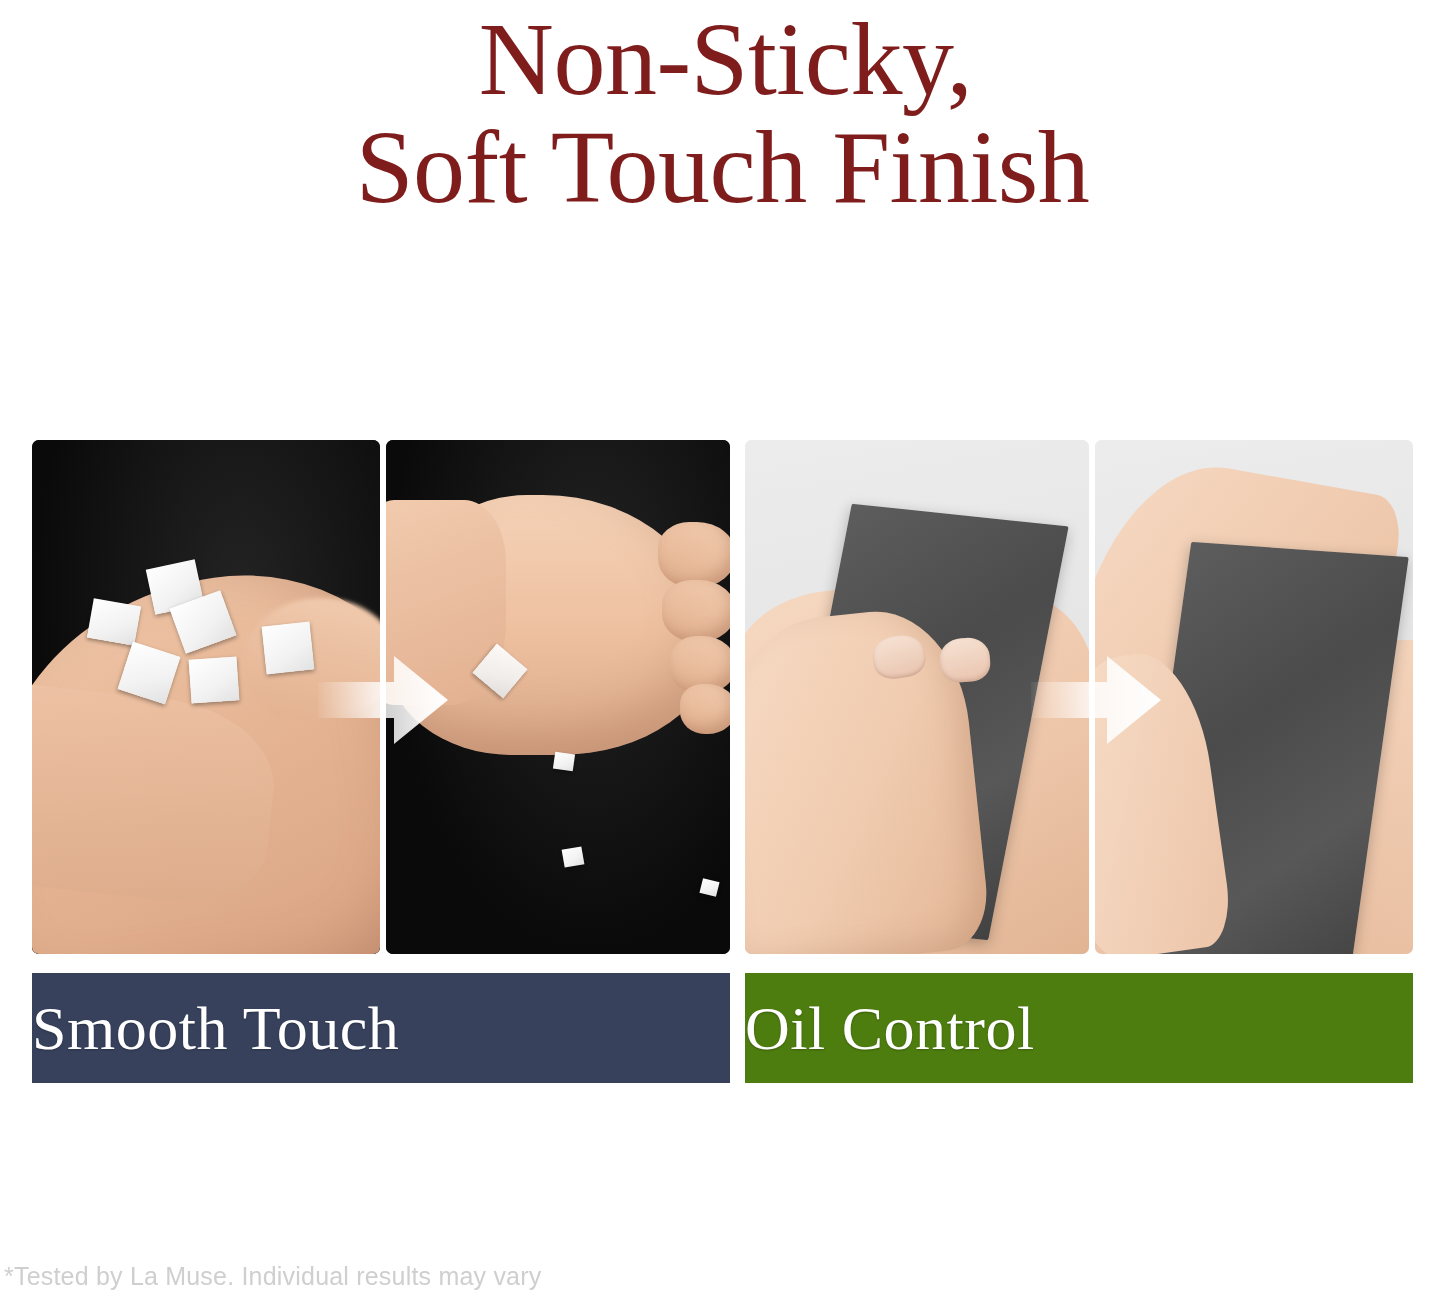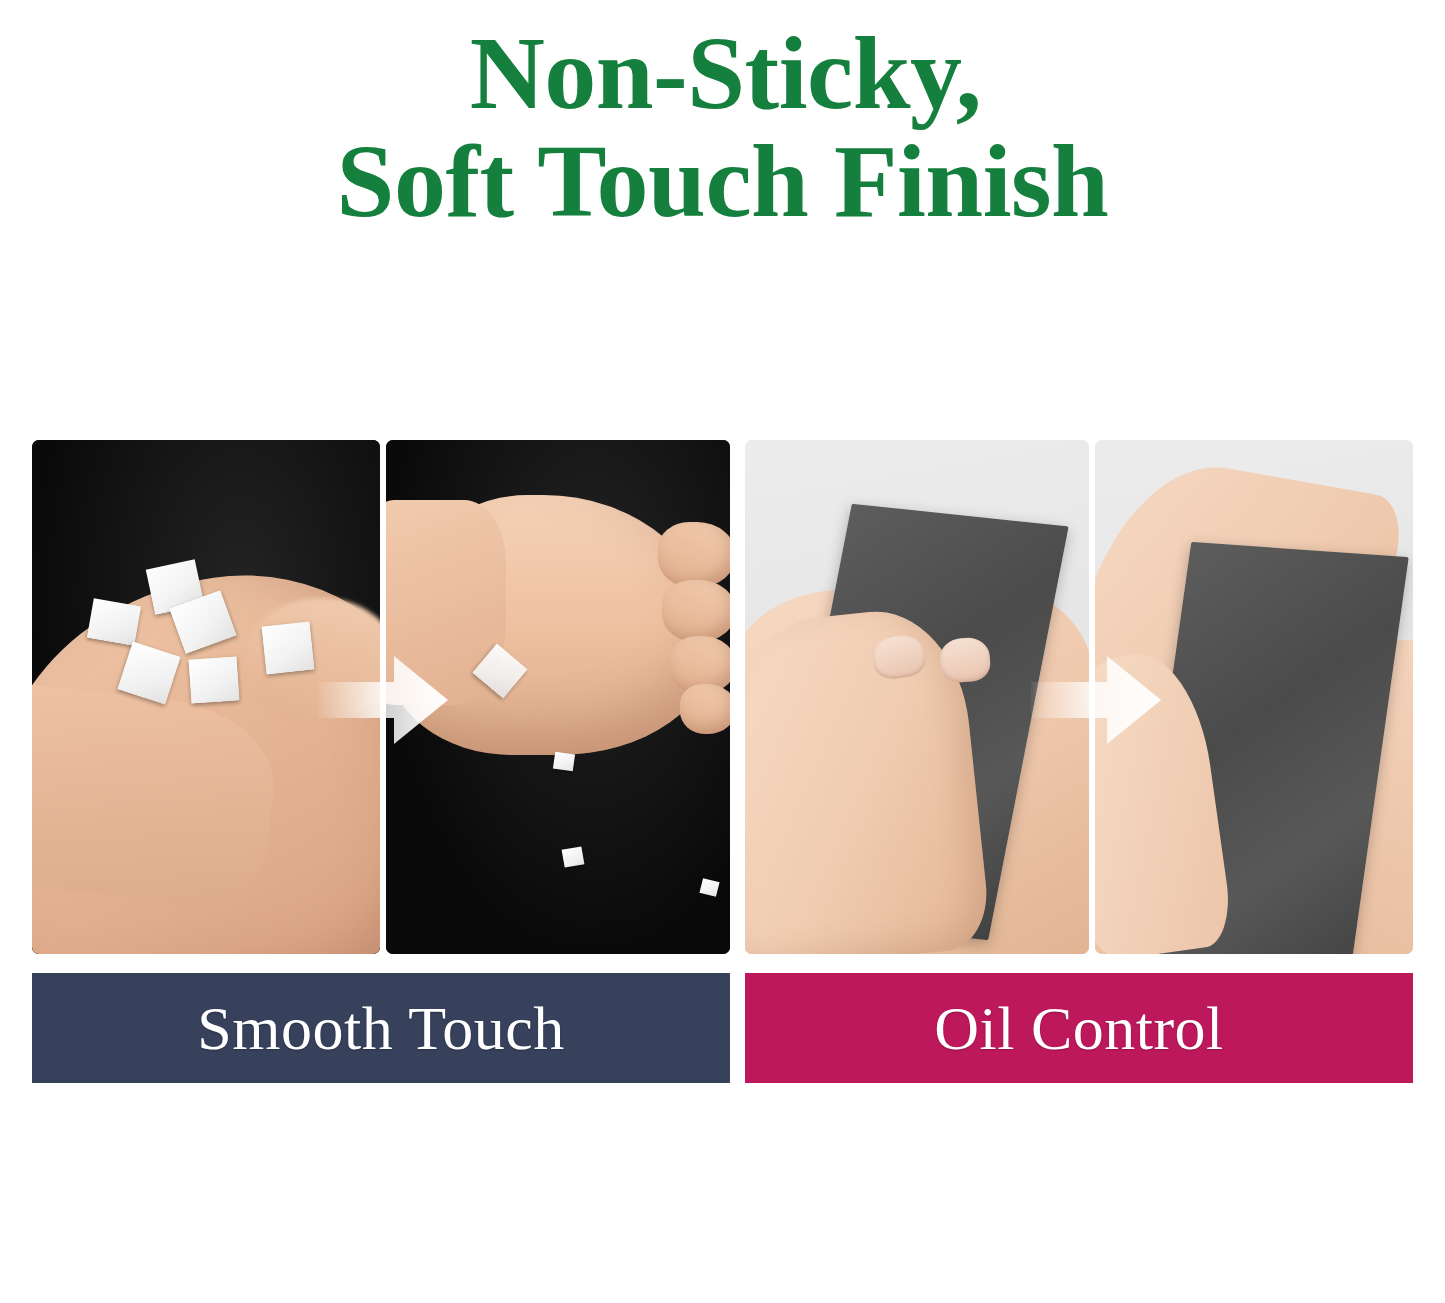--- a/index.html
+++ b/index.html
@@ -25,24 +25,24 @@
     left: 0;
     top: 0;
     width: 1445px;
     text-align: center;
   }
 
   .headline {
     font-family: "Liberation Serif", serif;
     font-size: 104px;
     line-height: 1.04;
-    color: #15803d;
+    color: #7f1d1d;
     letter-spacing: -0.5px;
-    padding-top: 19px;
-    font-weight: 700;
+    padding-top: 5px;
+    font-weight: 400;
   }
   .headline .line { display: block; }
   .headline .line1 { padding-left: 6px; }
   .headline .line2 { padding-left: 0px; }
 
   .subtitle {
     font-family: "Liberation Serif", serif;
     font-size: 52px;
     line-height: 1;
     color: #5d6373;
@@ -242,29 +242,28 @@
   }
   .arrow svg { display: block; }
 
   
   .label-bar {
     position: absolute;
     top: 533px;
     height: 110px;
     display: flex;
     align-items: center;
-    justify-content: center;
     color: #ffffff;
     font-family: "Liberation Serif", serif;
     font-size: 62px;
     letter-spacing: 0.5px;
     text-shadow: 0 1px 2px rgba(0,0,0,0.25);
   }
   .label-left  { left: 0;  width: 698px; background: #37415c; }
-  .label-right { left: 0;  width: 668px; background: #be185d; }
+  .label-right { left: 0;  width: 668px; background: #4d7c0f; }
 
   
   .footnote {
     position: absolute;
     left: 4px;
     top: 1262px;
     font-family: "Liberation Sans", sans-serif;
     font-size: 25px;
     color: #cfcfcf;
     letter-spacing: 0.2px;
@@ -364,14 +363,15 @@
         </div>
       </div>
 
       <div class="label-bar label-right">
         <span>Oil Control</span>
       </div>
     </div>
 
   </div>
 
+  <div class="footnote">*Tested by La Muse. Individual results may vary</div>
 
 </div>
 
 </body></html>

